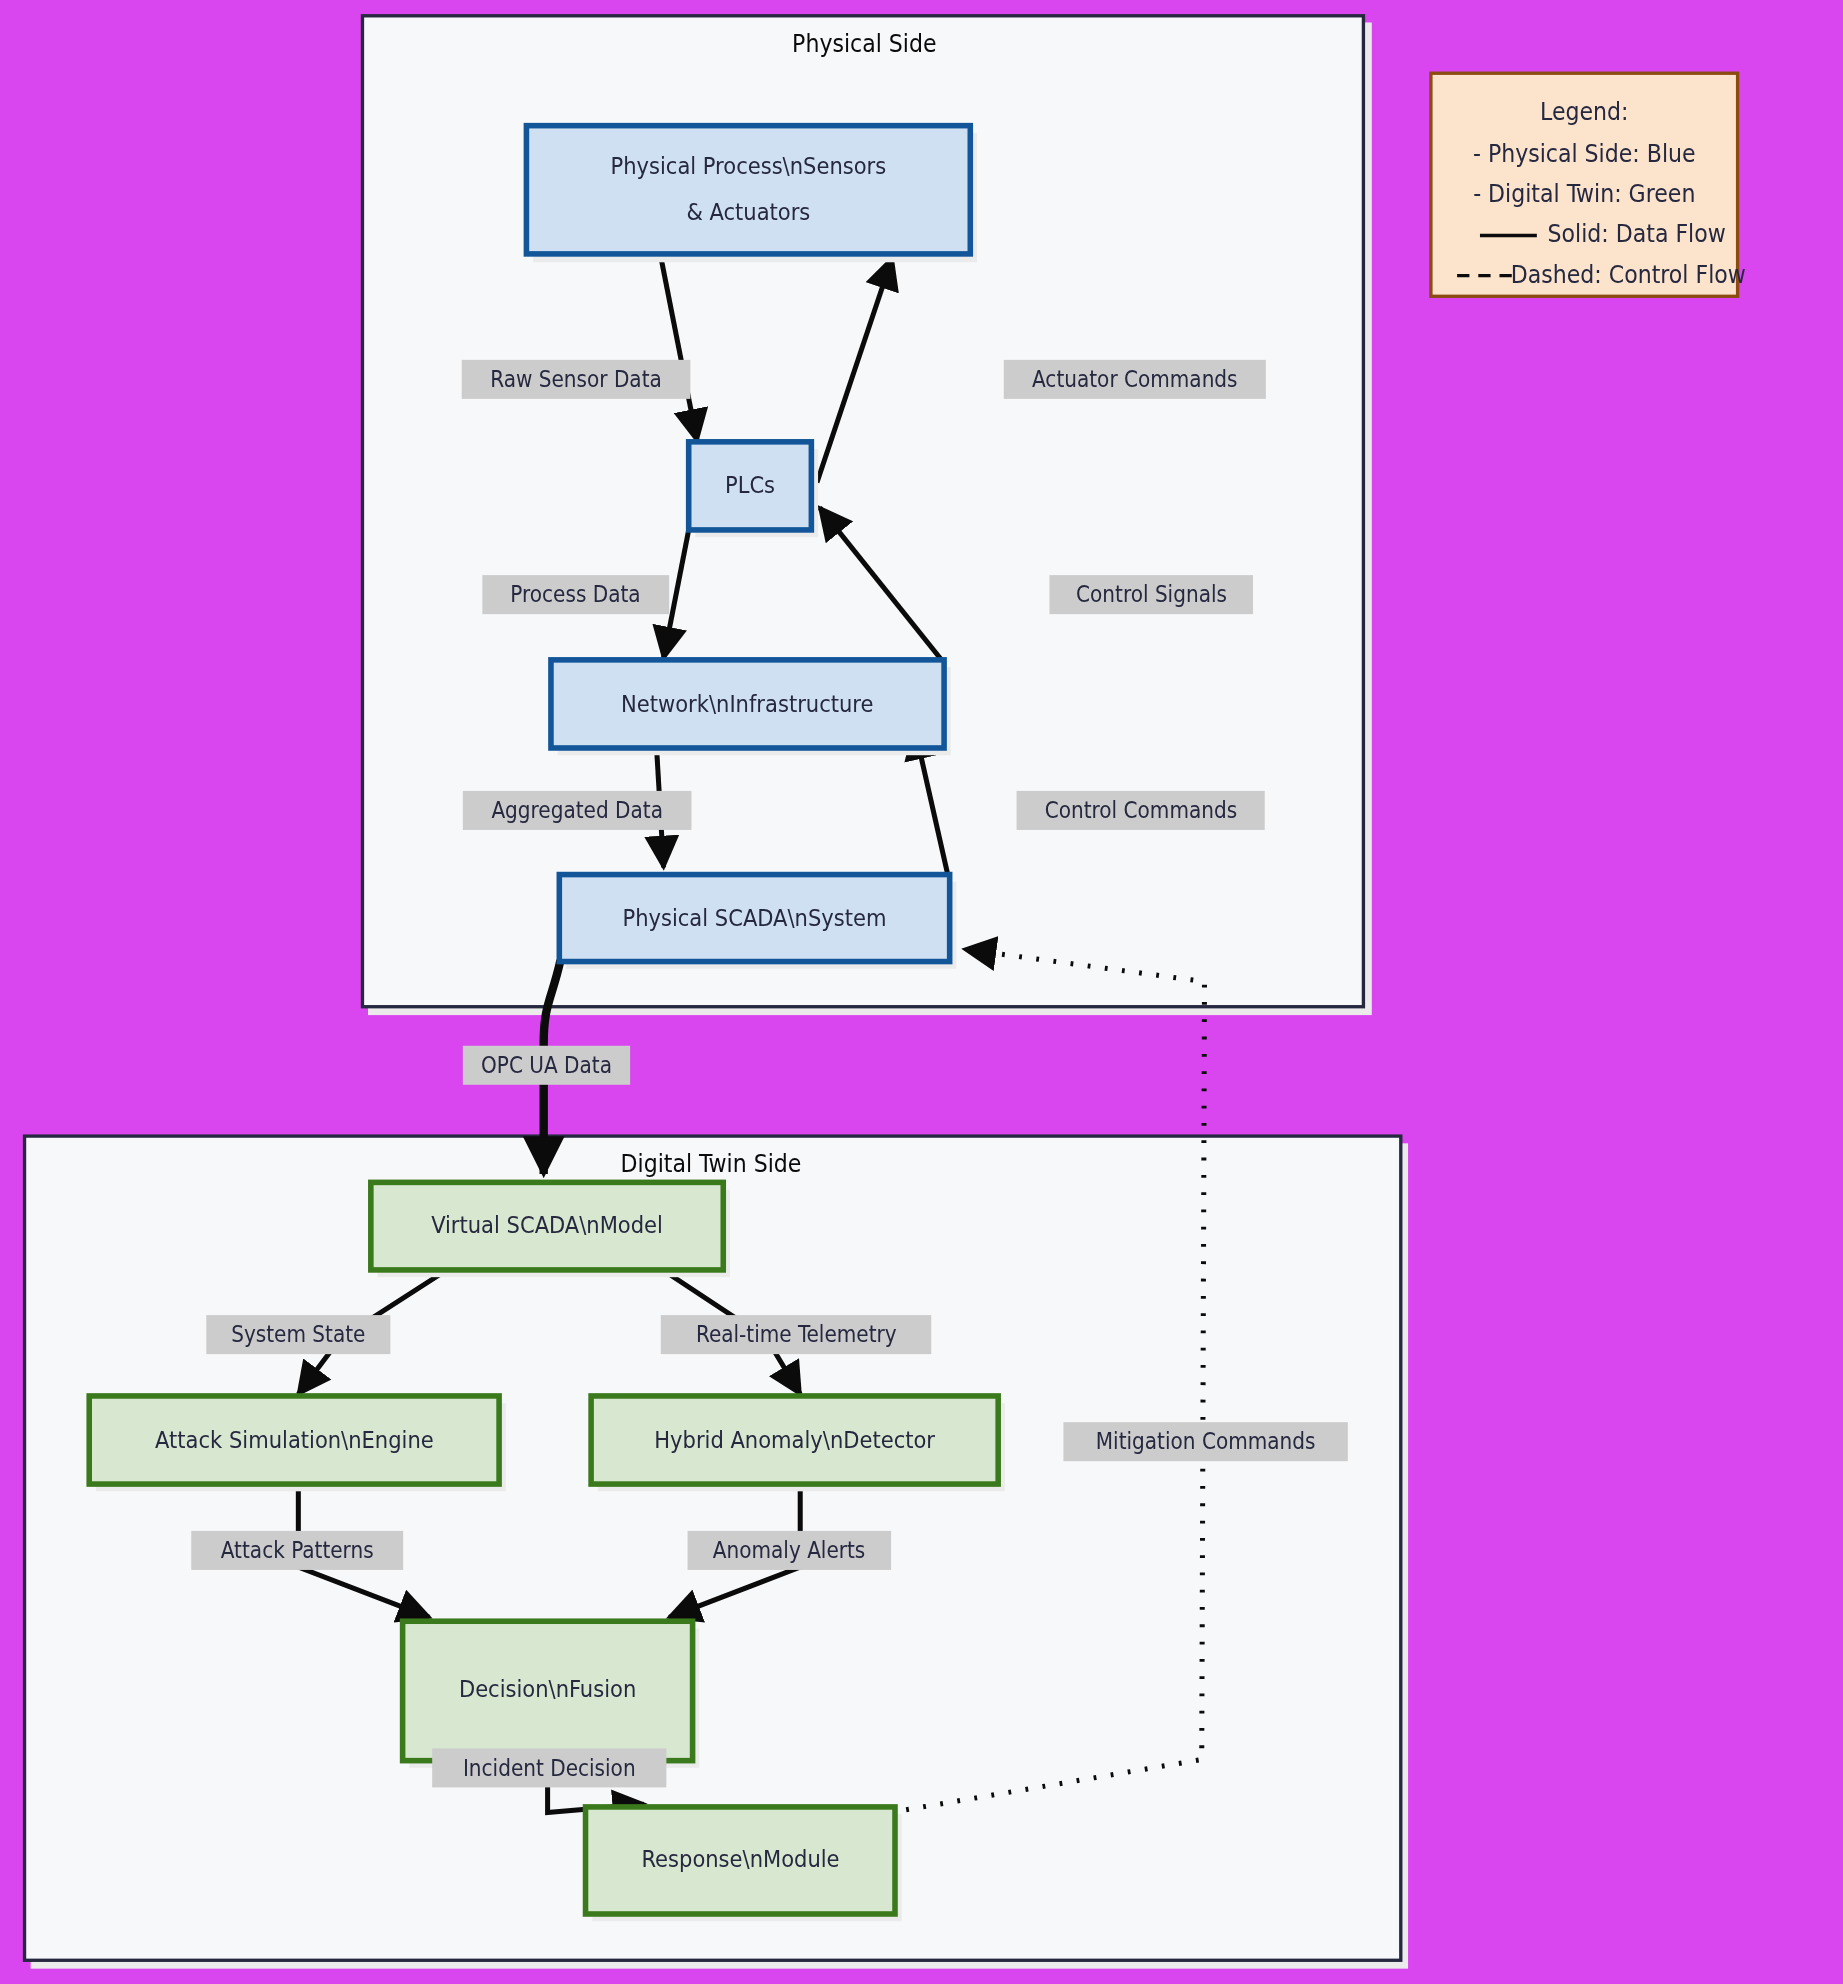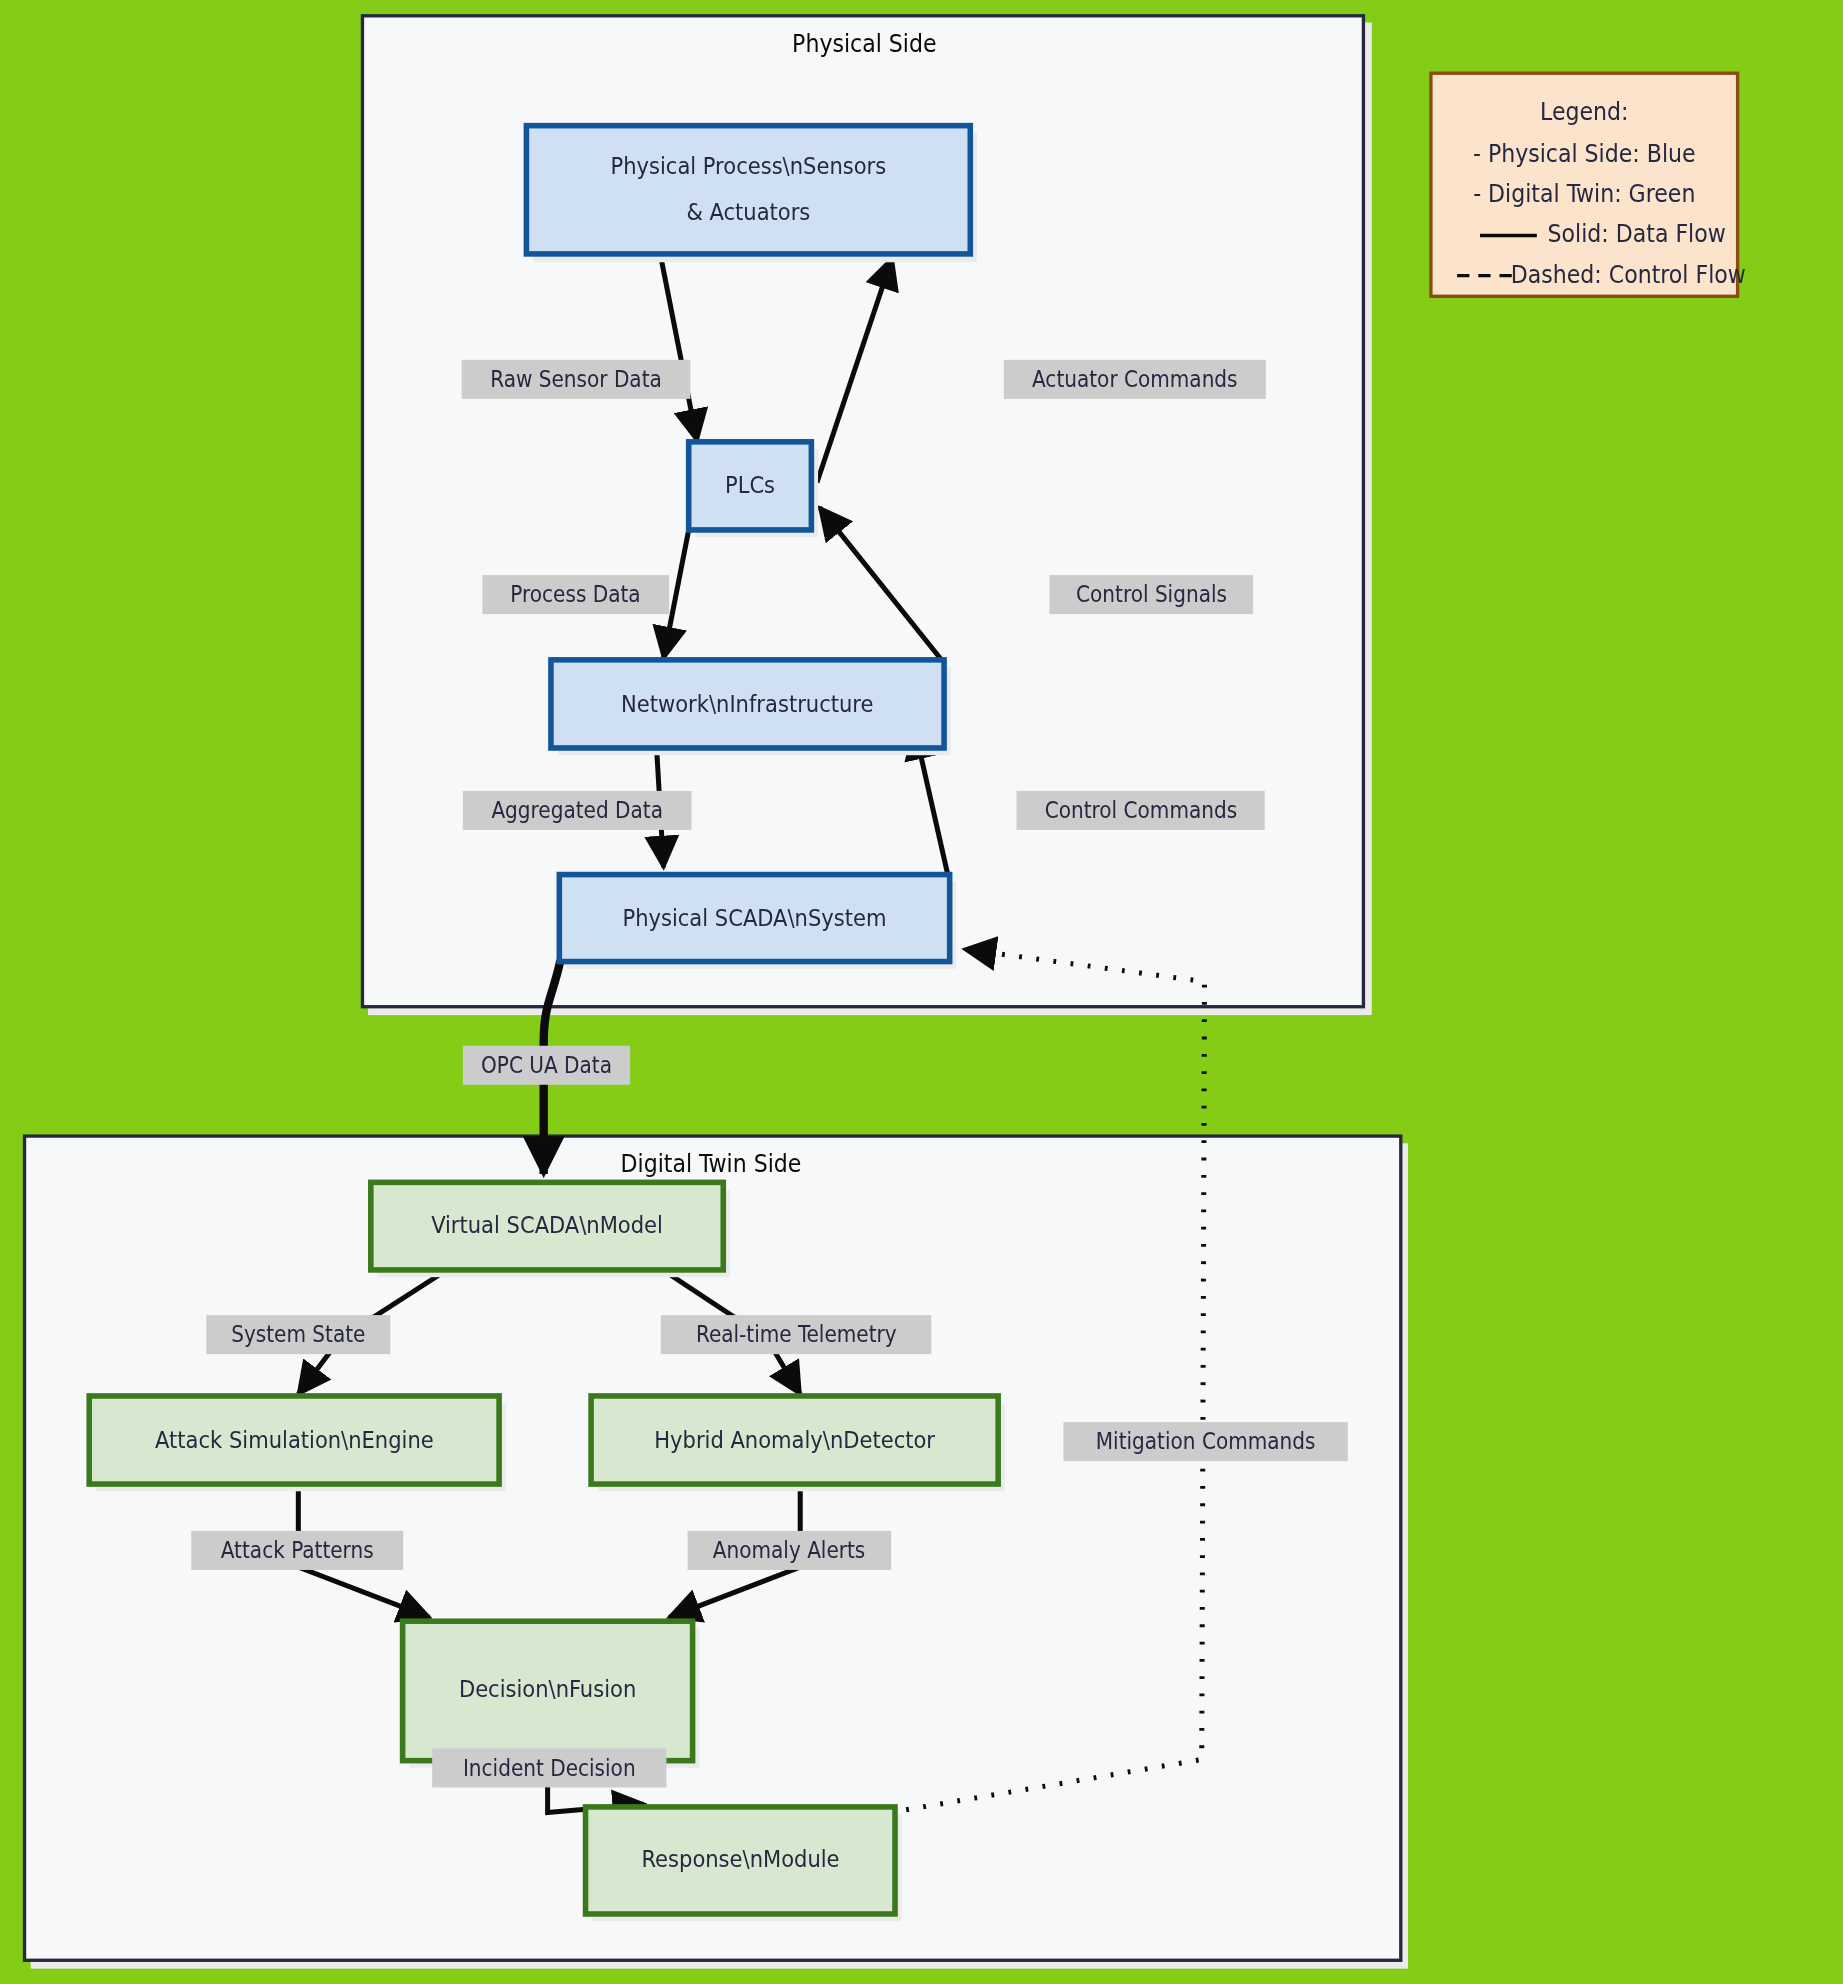--- a/index.html
+++ b/index.html
@@ -1,17 +1,17 @@
 <!DOCTYPE html>
 <html style="font-size:9px"><head>
 <meta charset="utf-8">
 <style>
   html,body{margin:0;padding:0;background:#ffffff;}
   body{width:1843px;height:1985px;font-family:"DejaVu Sans Condensed","Liberation Sans",sans-serif;}
-  #stage{position:relative;width:1843px;height:1985px;background:#84cc16;overflow:hidden;}
+  #stage{position:relative;width:1843px;height:1985px;background:#d946ef;overflow:hidden;}
   svg{position:absolute;left:0;top:0;width:1843px;height:1985px;}
   .subgraph-rect{fill:#f7f8fa;stroke:#262840;stroke-width:6;}
   .subgraph-shadow{fill:#ebebeb;stroke:none;}
   .node-shadow{fill:#ebebeb;stroke:none;}
   .node-blue{fill:#cfe0f2;stroke:#125699;stroke-width:10;}
   .node-green{fill:#d8e8d0;stroke:#3b7a1c;stroke-width:10;}
   .legend-rect{fill:#fbe3cc;stroke:#8a4c10;stroke-width:6;}
   .edge{fill:none;stroke:#0b0b0b;stroke-width:9;}
   .edge-thick{fill:none;stroke:#0b0b0b;stroke-width:15;}
   .edge-dotted{fill:none;stroke:#0b0b0b;stroke-width:9;stroke-dasharray:5 26;stroke-linecap:butt;}

